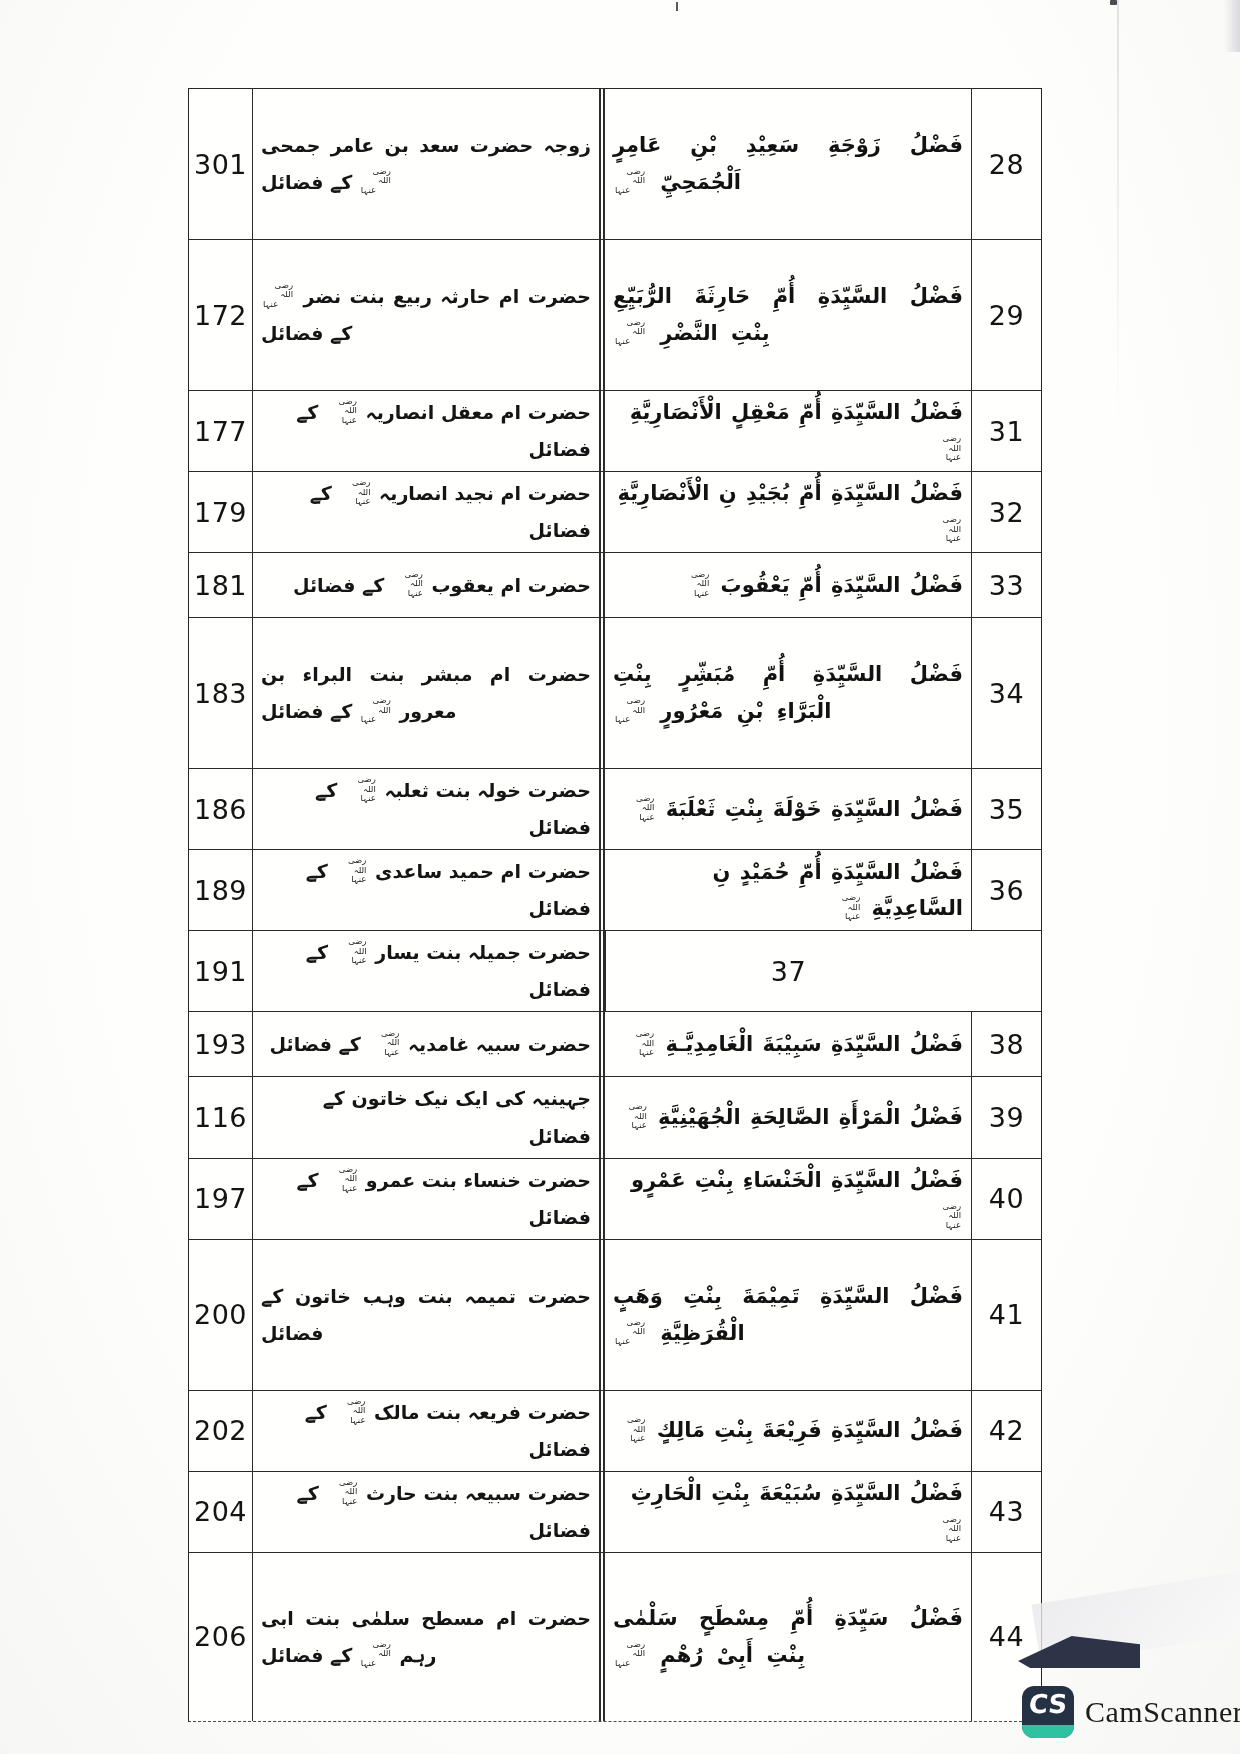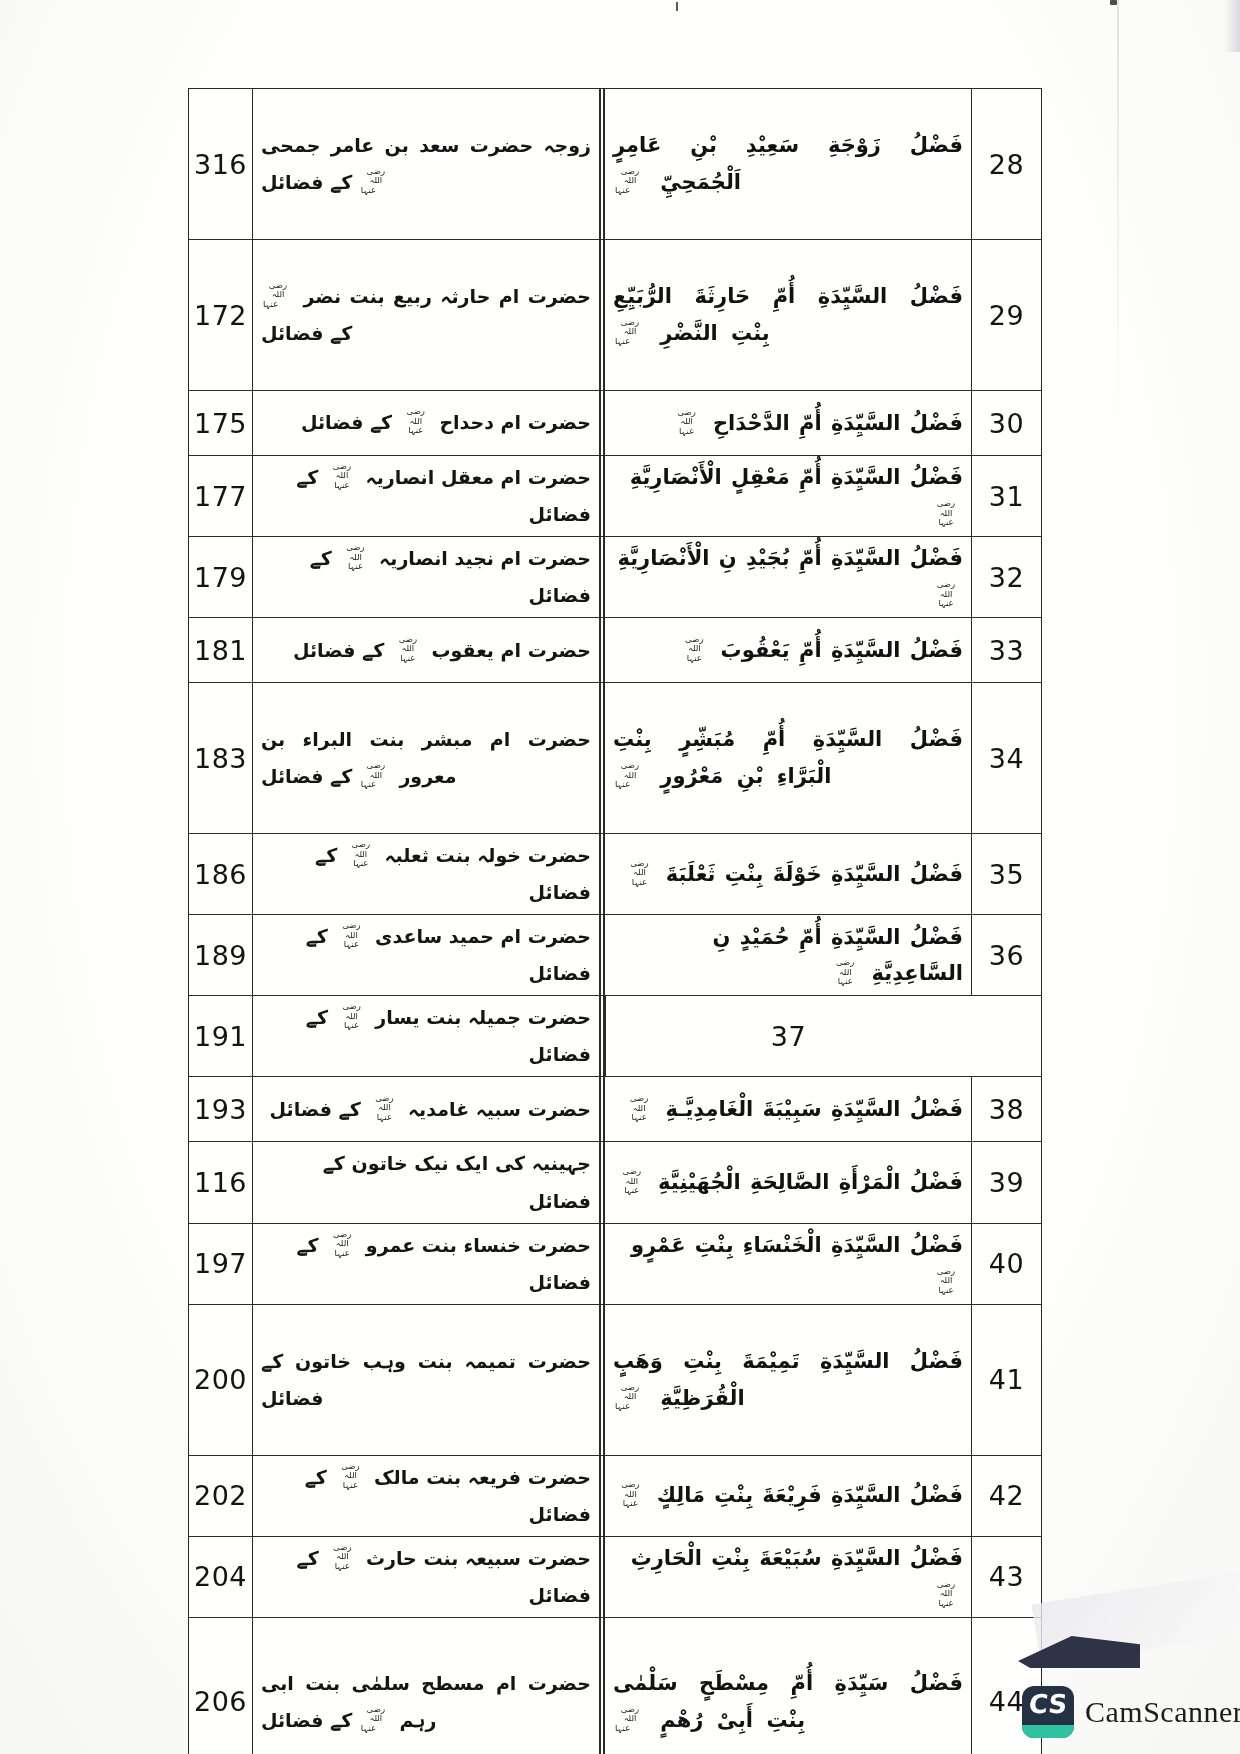--- a/index.html
+++ b/index.html
@@ -30,21 +30,21 @@
   .c-urdu{border-right:6px double #2b2b2b;}
   .c-num{justify-content:center;border-left:1.6px solid #2b2b2b;}
   .num{font-size:27px;letter-spacing:.5px;color:#141414;}
   .txt{width:100%;direction:rtl;unicode-bidi:embed;}
   .urdu{font-size:19px;font-weight:700;line-height:1.95;text-align:right;color:#151515;}
   .arabic{font-size:21px;font-weight:600;line-height:1.75;text-align:right;color:#121212;
           word-spacing:2px;}
   .row.two .urdu,.row.xtall .urdu{text-align:justify;text-align-last:left;}
   .row.two .arabic,.row.xtall .arabic{text-align:justify;text-align-last:left;word-spacing:6px;}
   .rz{display:inline-block;width:30px;font-size:8.5px;font-weight:400;line-height:1.12;
-      text-align:center;vertical-align:-4px;color:#222;white-space:normal;margin:0 2px;}
+      text-align:right;vertical-align:-4px;color:#222;white-space:normal;margin:0 2px;}
 
   
   .edge-line{position:absolute;left:1117px;top:0;width:2px;height:430px;
     background:linear-gradient(#d4d4da,rgba(212,212,218,0));opacity:.65;}
   .corner-sliver{position:absolute;right:0;top:0;width:16px;height:52px;
     background:linear-gradient(90deg,rgba(214,214,218,0),#d9d9de);}
   .speck-a{position:absolute;left:676px;top:2px;width:2px;height:9px;background:#5a5a5a;}
   .speck-b{position:absolute;left:1110px;top:0;width:7px;height:5px;background:#4c4c4c;border-radius:1px;}
   .speck-c{position:absolute;left:757px;top:1619px;width:6px;height:6px;background:#2f2f2f;border-radius:50%;}
   .corner-wash{position:absolute;left:1035px;top:1588px;width:210px;height:62px;
@@ -70,21 +70,21 @@
 
   <div class="edge-line"></div>
   <div class="corner-sliver"></div>
   <div class="speck-a"></div>
   <div class="speck-b"></div>
   <div class="speck-c"></div>
 
   <div class="toc-table">
   <div class="row two">
     <div class="c c-page">
-      <span class="num">316</span>
+      <span class="num">301</span>
     </div>
     <div class="c c-urdu">
       <div class="txt urdu">زوجہ حضرت سعد بن عامر جمحی <span class="rz">رضی اللہ عنہا</span> کے فضائل</div>
     </div>
     <div class="c c-arabic">
       <div class="txt arabic">فَضْلُ زَوْجَةِ سَعِيْدِ بْنِ عَامِرٍ اَلْجُمَحِيِّ <span class="rz">رضی اللہ عنہا</span></div>
     </div>
     <div class="c c-num">
       <span class="num">28</span>
     </div>
@@ -98,34 +98,20 @@
       <div class="txt urdu">حضرت ام حارثہ ربیع بنت نضر <span class="rz">رضی اللہ عنہا</span> کے فضائل</div>
     </div>
     <div class="c c-arabic">
       <div class="txt arabic">فَضْلُ السَّيِّدَةِ أُمِّ حَارِثَةَ الرُّبَيِّعِ بِنْتِ النَّضْرِ <span class="rz">رضی اللہ عنہا</span></div>
     </div>
     <div class="c c-num">
       <span class="num">29</span>
     </div>
   </div>
 
-  <div class="row">
-    <div class="c c-page">
-      <span class="num">175</span>
-    </div>
-    <div class="c c-urdu">
-      <div class="txt urdu">حضرت ام دحداح <span class="rz">رضی اللہ عنہا</span> کے فضائل</div>
-    </div>
-    <div class="c c-arabic">
-      <div class="txt arabic">فَضْلُ السَّيِّدَةِ أُمِّ الدَّحْدَاحِ <span class="rz">رضی اللہ عنہا</span></div>
-    </div>
-    <div class="c c-num">
-      <span class="num">30</span>
-    </div>
-  </div>
 
   <div class="row">
     <div class="c c-page">
       <span class="num">177</span>
     </div>
     <div class="c c-urdu">
       <div class="txt urdu">حضرت ام معقل انصاریہ <span class="rz">رضی اللہ عنہا</span> کے فضائل</div>
     </div>
     <div class="c c-arabic">
       <div class="txt arabic">فَضْلُ السَّيِّدَةِ أُمِّ مَعْقِلٍ الْأَنْصَارِيَّةِ <span class="rz">رضی اللہ عنہا</span></div>

